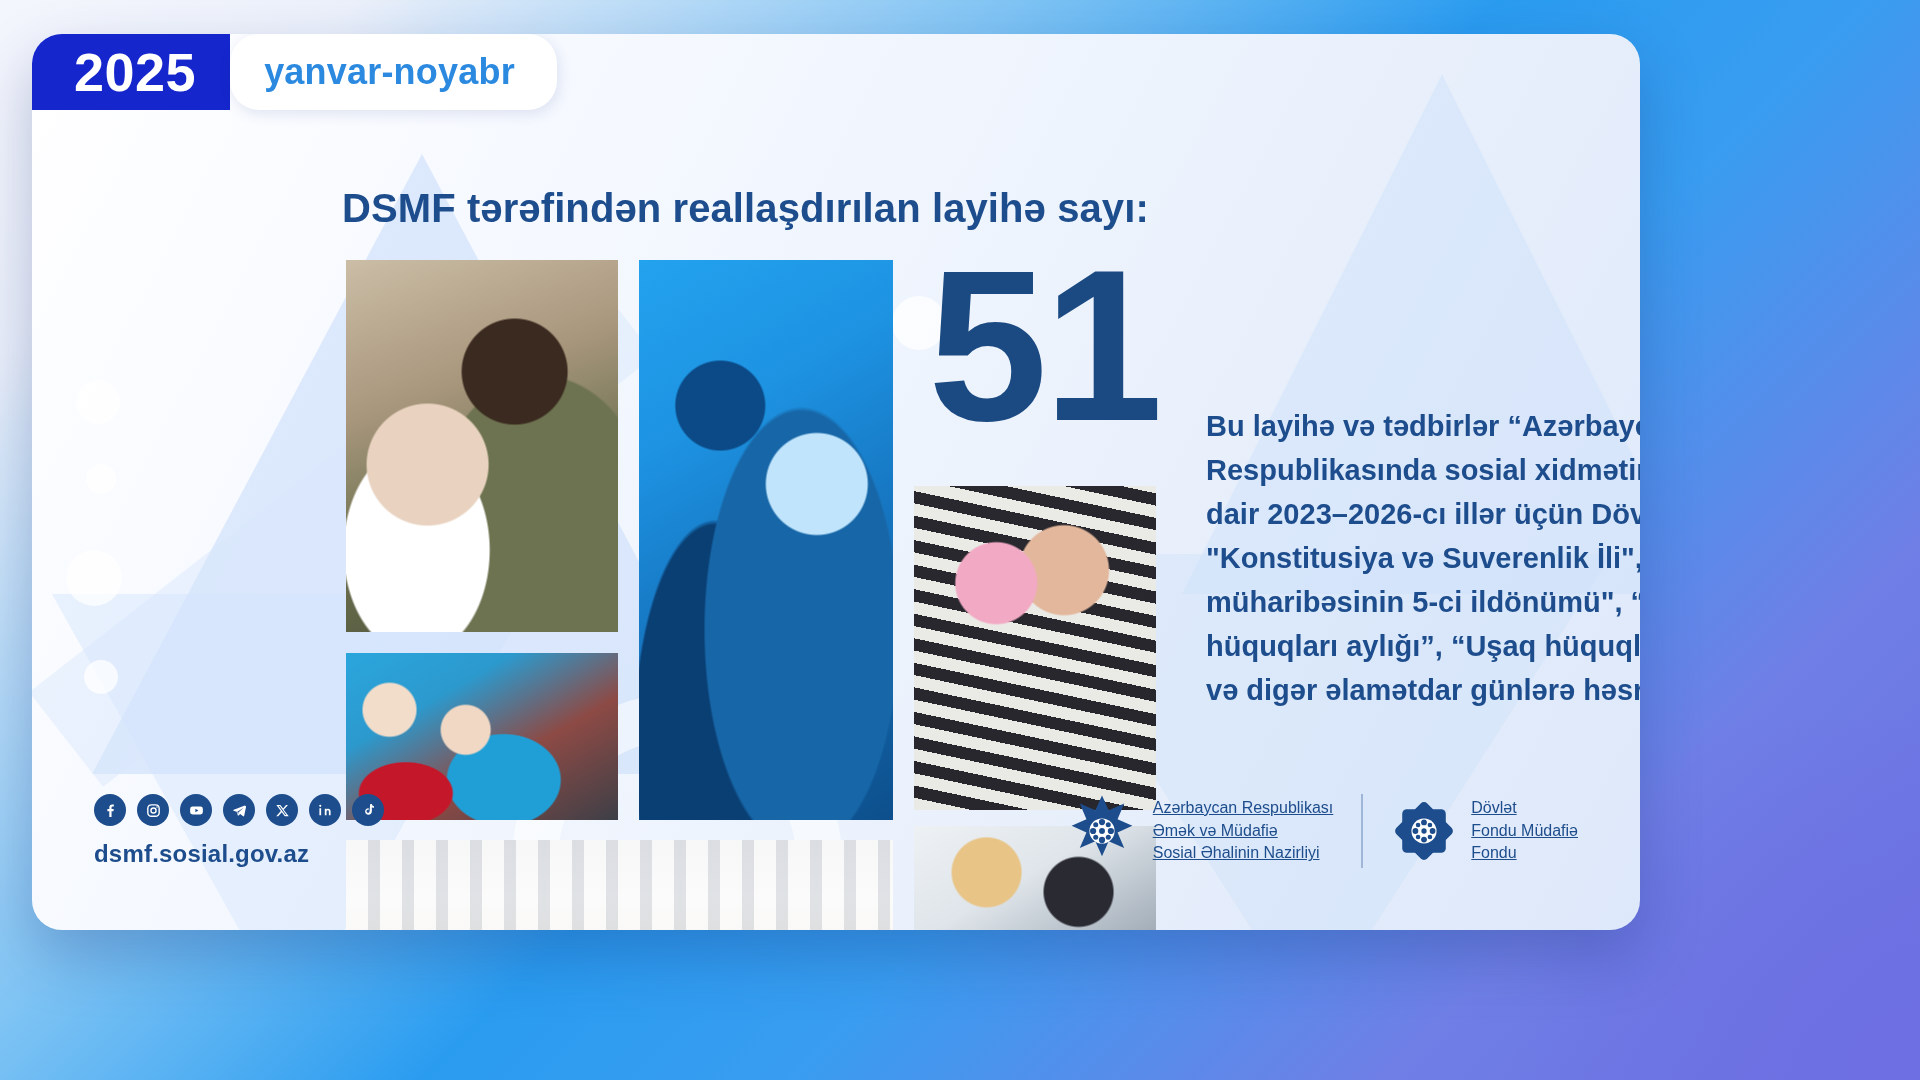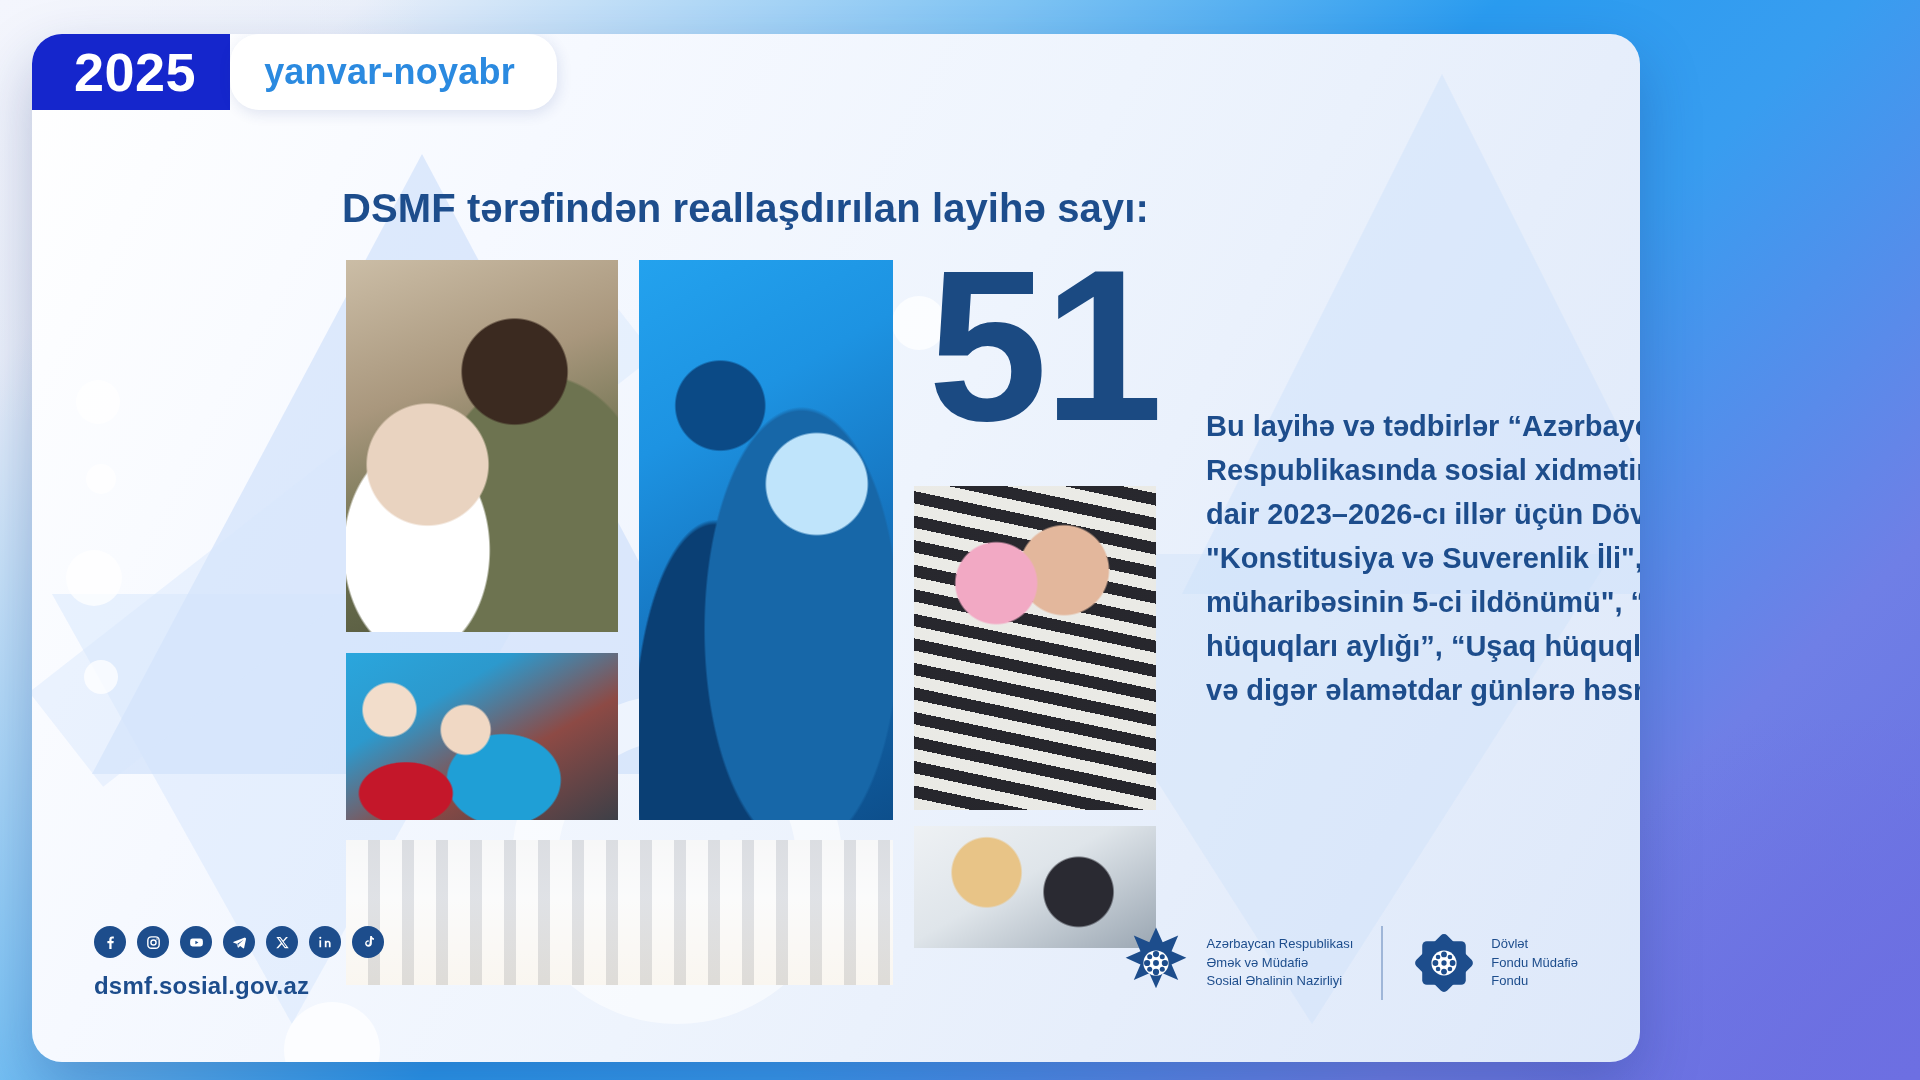--- a/index.html
+++ b/index.html
@@ -15,21 +15,21 @@
     position:relative;
   }
   
   .bg-tint-tl{position:absolute;left:0;top:0;width:420px;height:420px;
     background:radial-gradient(circle at 0 0, #f4f6fd 0%, rgba(244,246,253,0) 72%);}
   .bg-tint-br{position:absolute;right:0;bottom:0;width:460px;height:360px;
     background:radial-gradient(circle at 100% 100%, #6d6fe2 0%, rgba(109,111,226,0) 70%);}
 
   
   .card{
-    position:absolute; left:32px; top:34px; width:1608px; height:1028px;
+    position:absolute; left:32px; top:34px; width:1608px; height:896px;
     border-radius:30px; overflow:hidden;
     background:
       linear-gradient(118deg,#ffffff 0%,#f6f9ff 26%,#eef4fd 52%,#e6eefb 74%,#dde8fa 100%);
     box-shadow:0 26px 60px rgba(24,48,120,.28);
   }
   
   .wm{position:absolute;pointer-events:none;}
   .wm-tri-a{left:60px;top:120px;width:0;height:0;
     border-left:330px solid transparent;border-right:330px solid transparent;
     border-bottom:620px solid rgba(199,219,250,.55);}
@@ -151,21 +151,21 @@
   .sico{width:32px;height:32px;border-radius:50%;background:#1d4d8c;
     display:flex;align-items:center;justify-content:center;color:#fff;
     font-size:16px;font-weight:700;line-height:1;}
   .sico svg{display:block;}
   .site{font-size:24px;font-weight:800;color:#1d4d8c;letter-spacing:.2px;}
 
   
   .footR{position:absolute;right:62px;bottom:62px;display:flex;align-items:center;
     gap:28px;z-index:6;}
   .logo-grp{display:flex;align-items:center;gap:14px;}
-  .logo-txt{font-size:13px;line-height:1.42;color:#1d4d8c;font-weight:500;}
+  .logo-txt{font-size:16px;line-height:1.42;color:#1d4d8c;font-weight:500;text-decoration:underline;}
   .vdiv{width:2px;height:74px;background:#9fb6d8;}
   .mark{flex:0 0 auto;}
 </style>
 </head>
 <body>
 
 <div class="bg-tint-tl"></div>
 <div class="bg-tint-br"></div>
 
 <div class="card">

